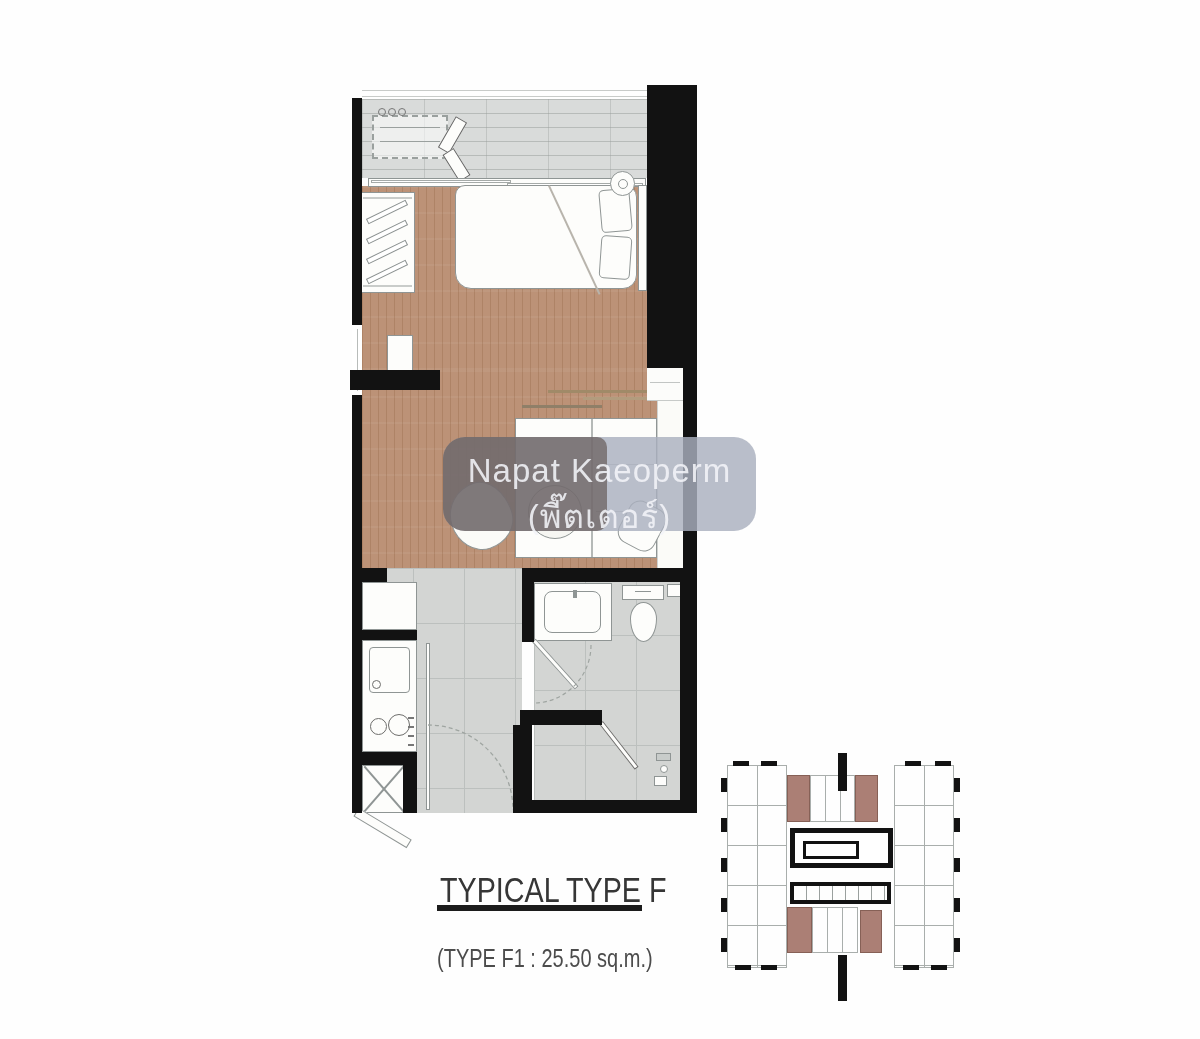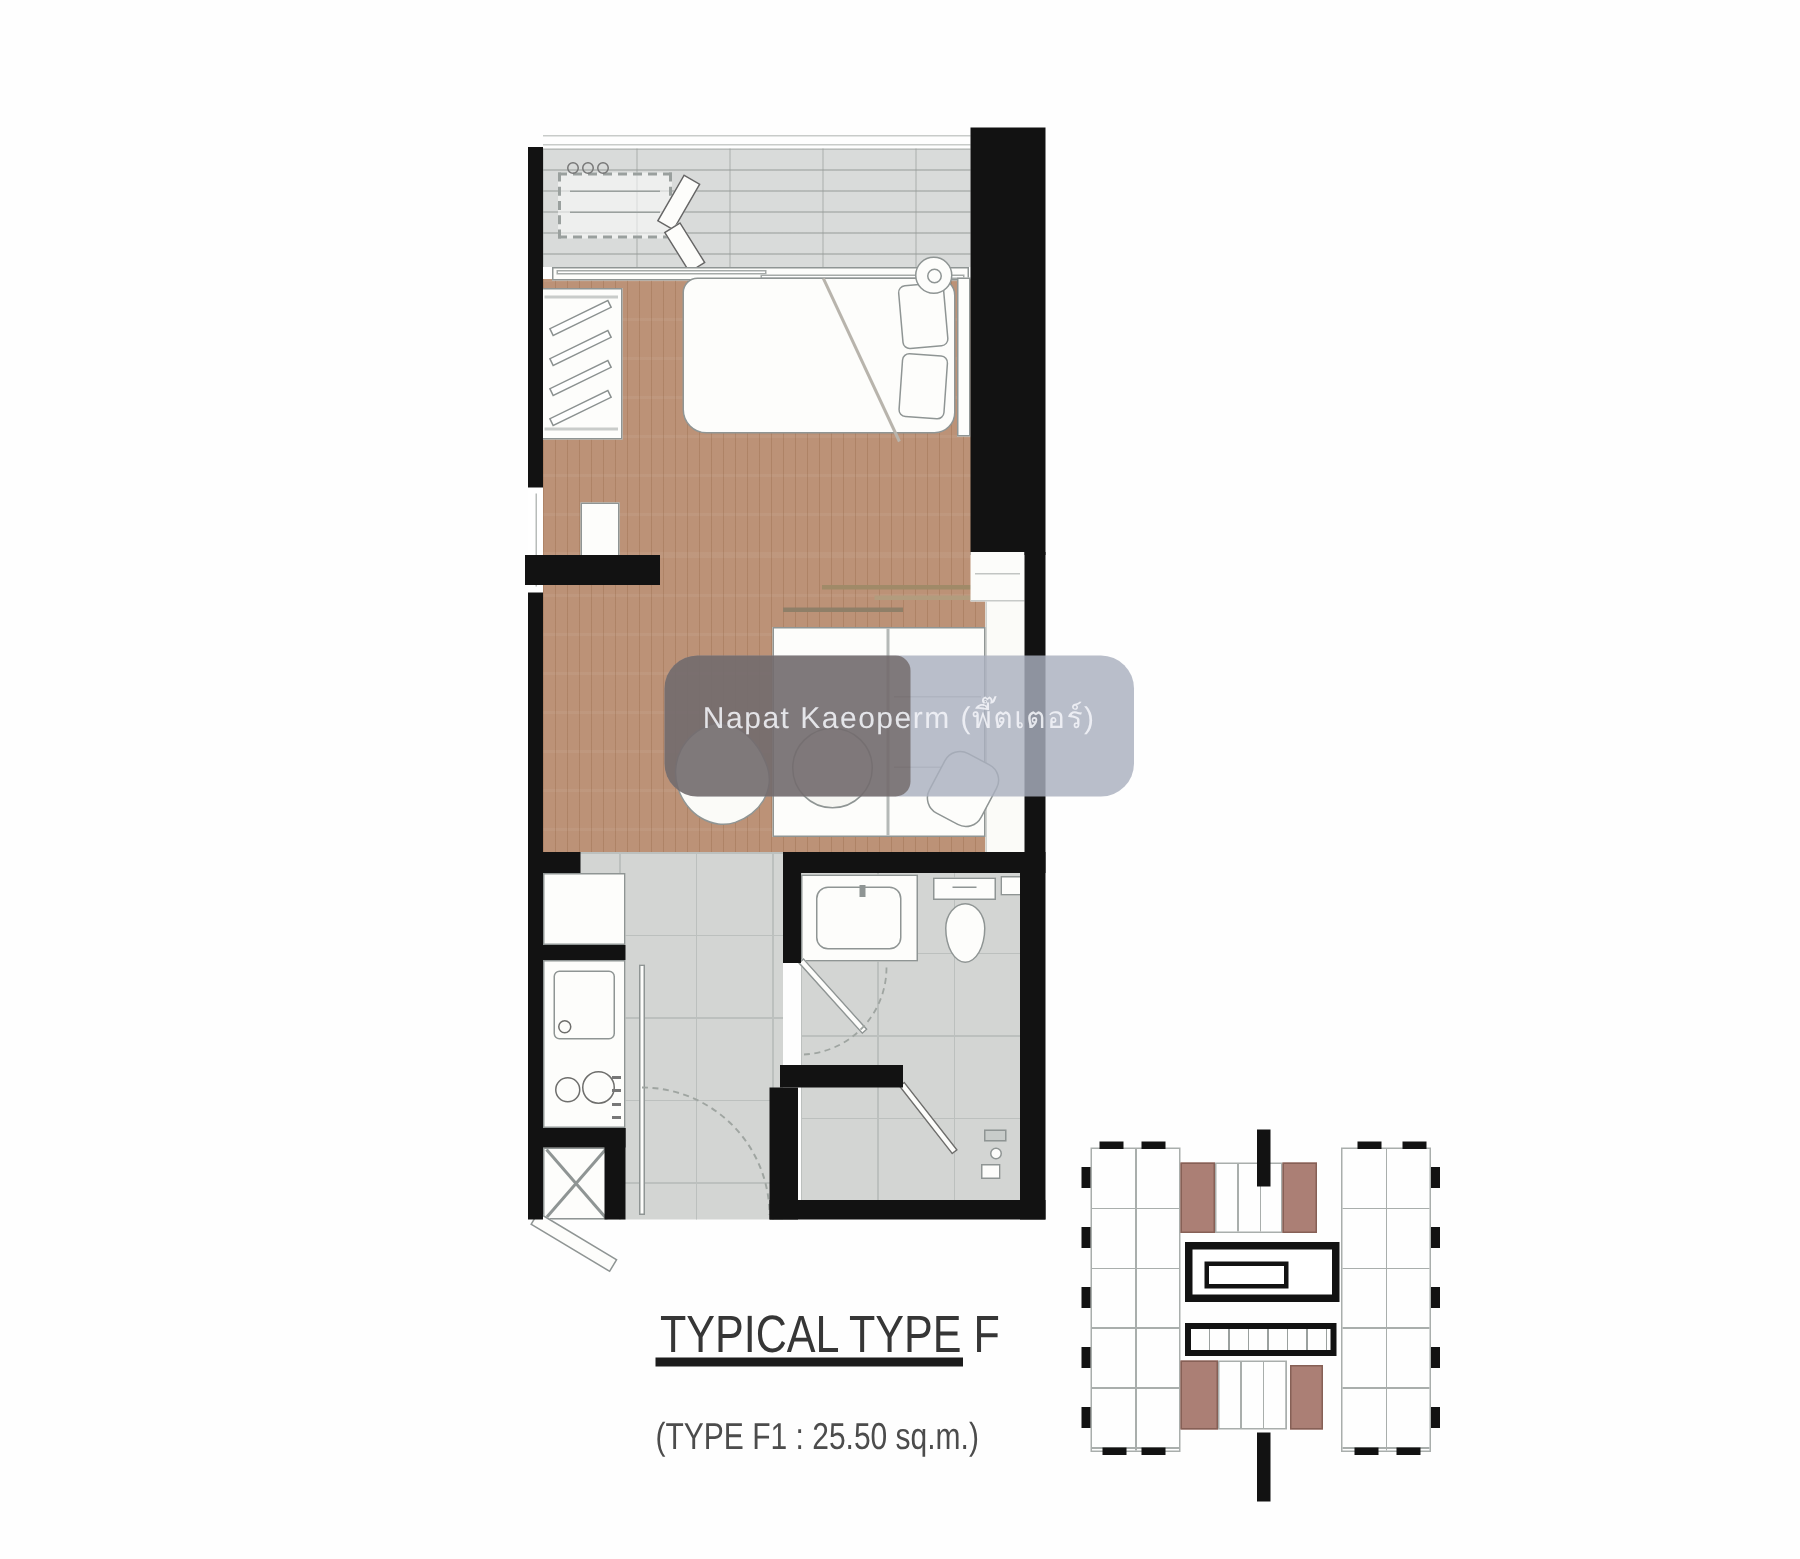--- a/index.html
+++ b/index.html
@@ -44,21 +44,21 @@
   .knobs { position:absolute; background:repeating-linear-gradient(180deg,#777 0 2px, transparent 2px 9px); }
   .arcs { position:absolute; left:0; top:0; pointer-events:none; }
   
   .wm-band { position:absolute; left:443px; top:437px; width:313px; height:94px; border-radius:22px; background:var(--wm-band,rgba(170,176,190,.82)); }
   .wm-dark { position:absolute; left:443px; top:437px; width:164px; height:94px; border-radius:22px 10px 10px 22px; background:var(--wm-dark,rgba(70,52,44,.5)); }
   .wm-text { position:absolute; left:443px; top:444px; width:313px; text-align:center; color:var(--wm-text,rgba(243,244,248,.88)); }
   .wm-brand { font-size:20px; letter-spacing:1px; height:22px; }
   .wm-brand b { font-weight:bold; }
   .wm-logo { display:inline-block; width:14px; height:14px; border:2px solid var(--wm-text,rgba(243,244,248,.88)); border-radius:50% 50% 50% 12%; margin-right:5px; vertical-align:-2px; box-sizing:border-box; }
   .wm-suffix { font-size:10px; opacity:.55; }
-  .wm-name { font-size:20px; margin-top:18px; letter-spacing:1px; }
+  .wm-name { font-size:33px; margin-top:8px; letter-spacing:1px; }
   .wm-phone { font-size:24px; margin-top:2px; letter-spacing:3px; }
   
   .cap-title { position:absolute; left:440px; top:870px; font-size:35px; color:var(--title-color,#363636); letter-spacing:0px; transform:scaleX(.82); transform-origin:left top; white-space:nowrap; }
   .cap-rule { position:absolute; left:437px; top:905px; width:205px; height:6px; background:#1c1c1c; }
   .cap-sub { position:absolute; left:437px; top:944px; font-size:25px; color:#4c4c4c; transform:scaleX(.8); transform-origin:left top; white-space:nowrap; }
   
   .keyplan { position:absolute; left:713px; top:753px; width:255px; height:255px; }
   .wing { position:absolute; width:60px; height:203px; border:1px solid var(--keyplan-line,#a9aeac); box-sizing:border-box;
     background:
       repeating-linear-gradient(180deg, transparent 0 39px, var(--keyplan-line,#a9aeac) 39px 40px),

